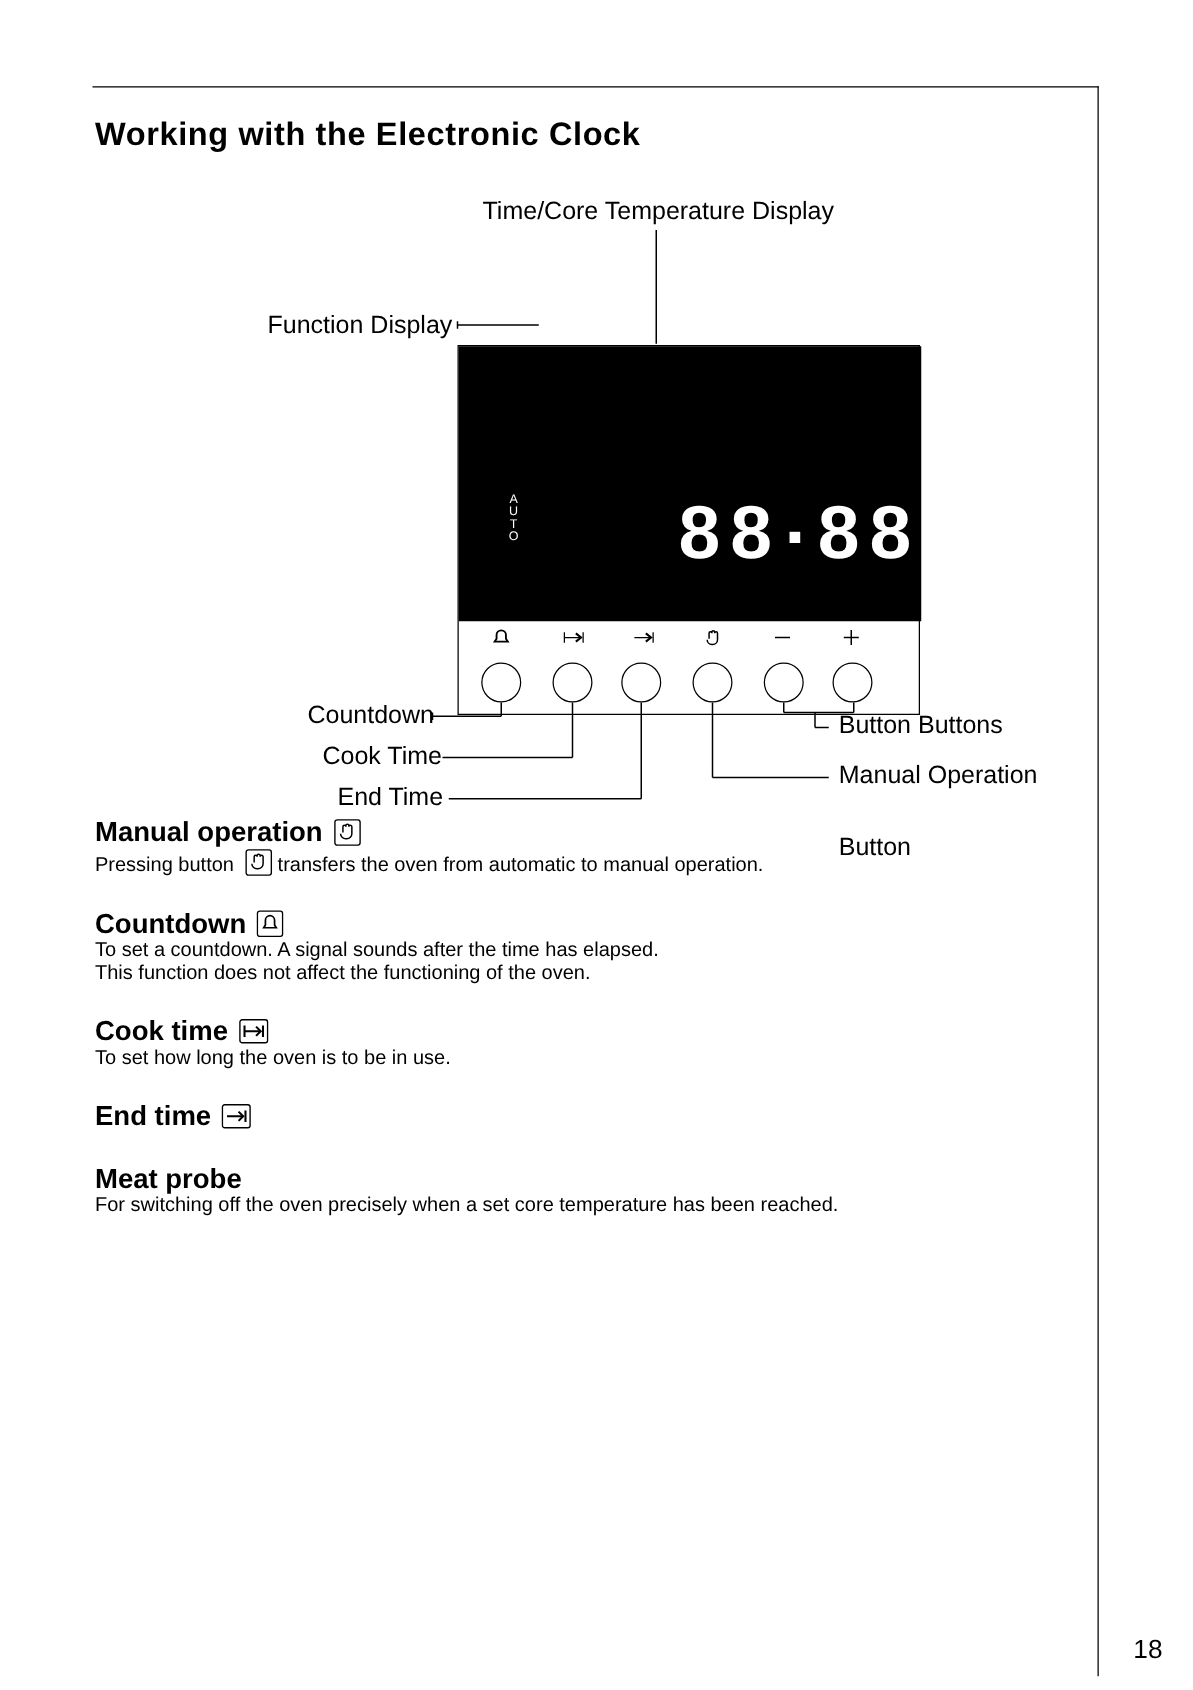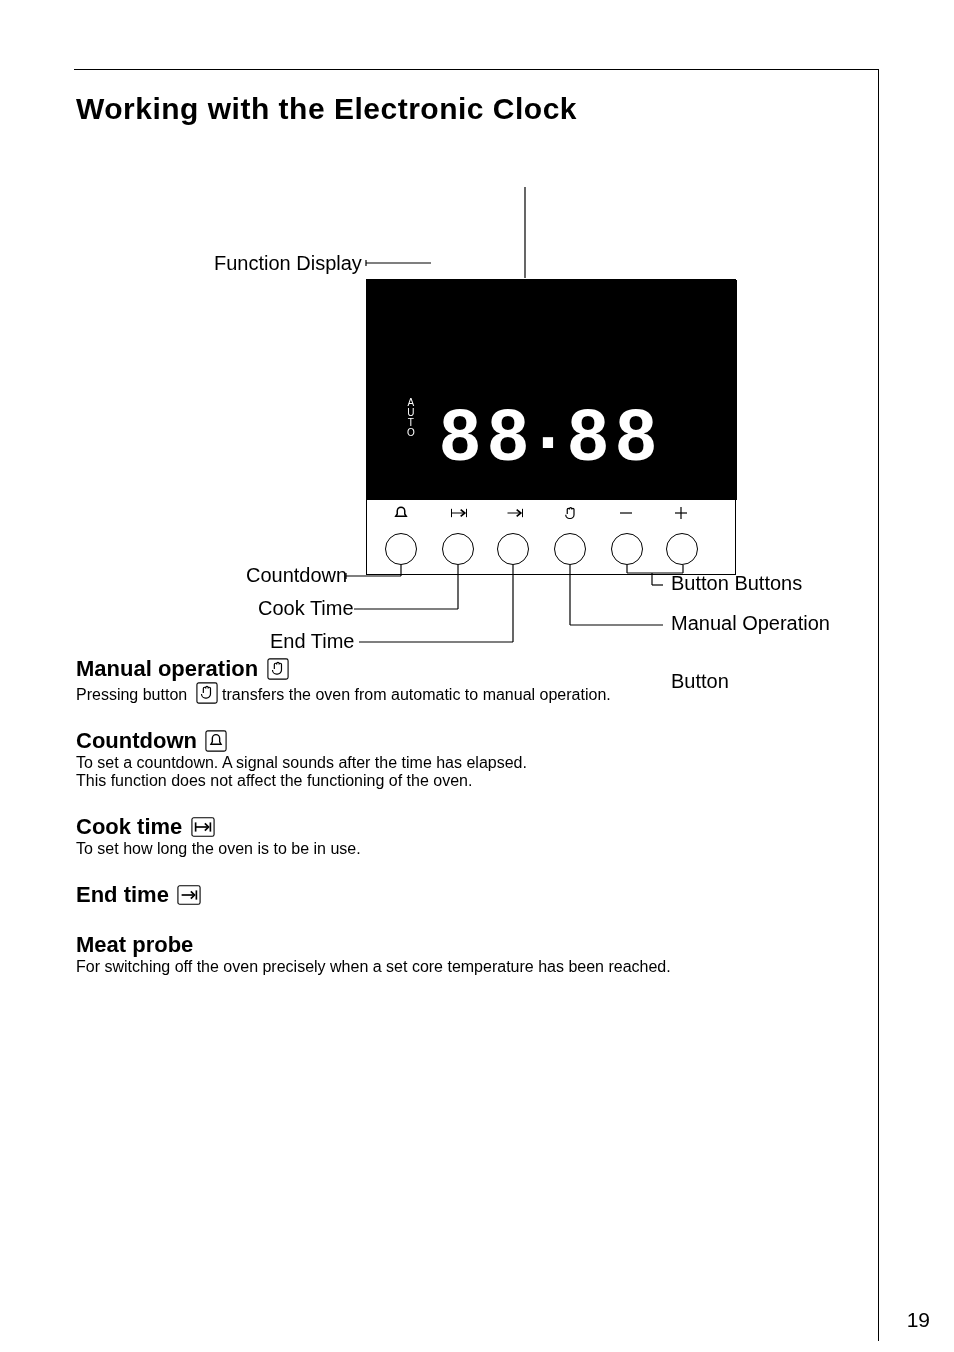--- a/index.html
+++ b/index.html
@@ -1,27 +1,27 @@
 <!DOCTYPE html>
 <html><head>
 <meta charset="utf-8">
 <style>
 * { margin:0; padding:0; box-sizing:border-box; }
 html,body { width:954px; height:1352px; font-family:"Helvetica Neue",Arial,sans-serif; color:#000; background:#fff; }
 .page { position:relative; width:954px; height:1352px; }
 .inner-box { position:absolute; left:74px; top:69px; width:805px; height:1272px; border-top:1.5px solid #000; border-right:1.5px solid #000; }
 .content { position:absolute; left:76px; top:92px; width:792px; }
-h1 { font-size:30px; font-weight:700; margin-bottom:34px; letter-spacing:.5px; }
+h1 { font-size:26px; font-weight:700; margin-bottom:34px; letter-spacing:.5px; }
 .diagram { position:relative; width:780px; height:472px; margin-bottom:12px; }
 .label { position:absolute; font-size:20px; color:#000; white-space:nowrap; }
 .label-time-core { left:310px; top:1px; }
 .label-func-disp { left:138px; top:92px; }
 .panel-frame { position:absolute; left:290px; top:119px; width:370px; height:296px; border:1.5px solid #000; }
 .screen { position:absolute; left:0; top:0; width:370px; height:220px; background:#000; }
-.digits { position:absolute; left:0; width:100%; top:102px; text-align:center; font-family:"Arial Black",Arial,sans-serif; font-weight:900; font-size:72px; color:#fff; letter-spacing:8px; font-variant-numeric: tabular-nums; font-feature-settings:"tnum"; }
+.digits { position:absolute; left:0; width:100%; top:102px; text-align:right; font-family:"Arial Black",Arial,sans-serif; font-weight:900; font-size:60px; color:#fff; letter-spacing:8px; font-variant-numeric: tabular-nums; font-feature-settings:"tnum"; }
 .digits .sep { padding:0 2px; vertical-align:12px; }
 .digits .eight { display:inline-block; }
 .auto-ind { position:absolute; color:#fff; font-size:10px; left:40px; top:118px; line-height:10px; text-align:center; }
 .icon-row { position:absolute; left:290px; top:345px; width:370px; height:22px; }
 .icon { position:absolute; top:0; width:22px; height:22px; color:#000; }
 .icon svg { display:block; }
 .circle-row { position:absolute; left:290px; top:373px; width:370px; height:40px; }
 .circle { position:absolute; width:32px; height:32px; border:1.5px solid #000; border-radius:50%; }
 .lbl-countdown { left:170px; top:404px; }
 .lbl-cooktime { left:182px; top:437px; }
@@ -43,20 +43,21 @@
 
 <div class="page">
   <div class="inner-box"></div>
 
   <div class="content">
 
     <h1>Working with the Electronic Clock</h1>
 
     <div class="diagram">
 
+      <span class="label label-time-core">Time/Core Temperature Display</span>
       <span class="label label-func-disp">Function Display</span>
 
       <svg width="780" height="500" style="position:absolute;left:0;top:0;pointer-events:none">
 
         <line class="line" x1="449" y1="27" x2="449" y2="118"></line>
 
         <line class="line" x1="290" y1="103" x2="355" y2="103"></line>
         <line class="line" x1="290" y1="100" x2="290" y2="106"></line>
 
         <line class="line" x1="270" y1="416" x2="325" y2="416"></line>
@@ -211,14 +212,14 @@
 
     <div class="section" style="margin-top:20px">
       <p class="body">
         </p><h3>Meat probe</h3><br>
         <span>For switching off the oven precisely when a set core temperature has been reached.</span>
       <p></p>
     </div>
 
   </div>
 
-  <div class="page-num">19</div>
+  <div class="page-num">18</div>
 </div>
 
 </body></html>

